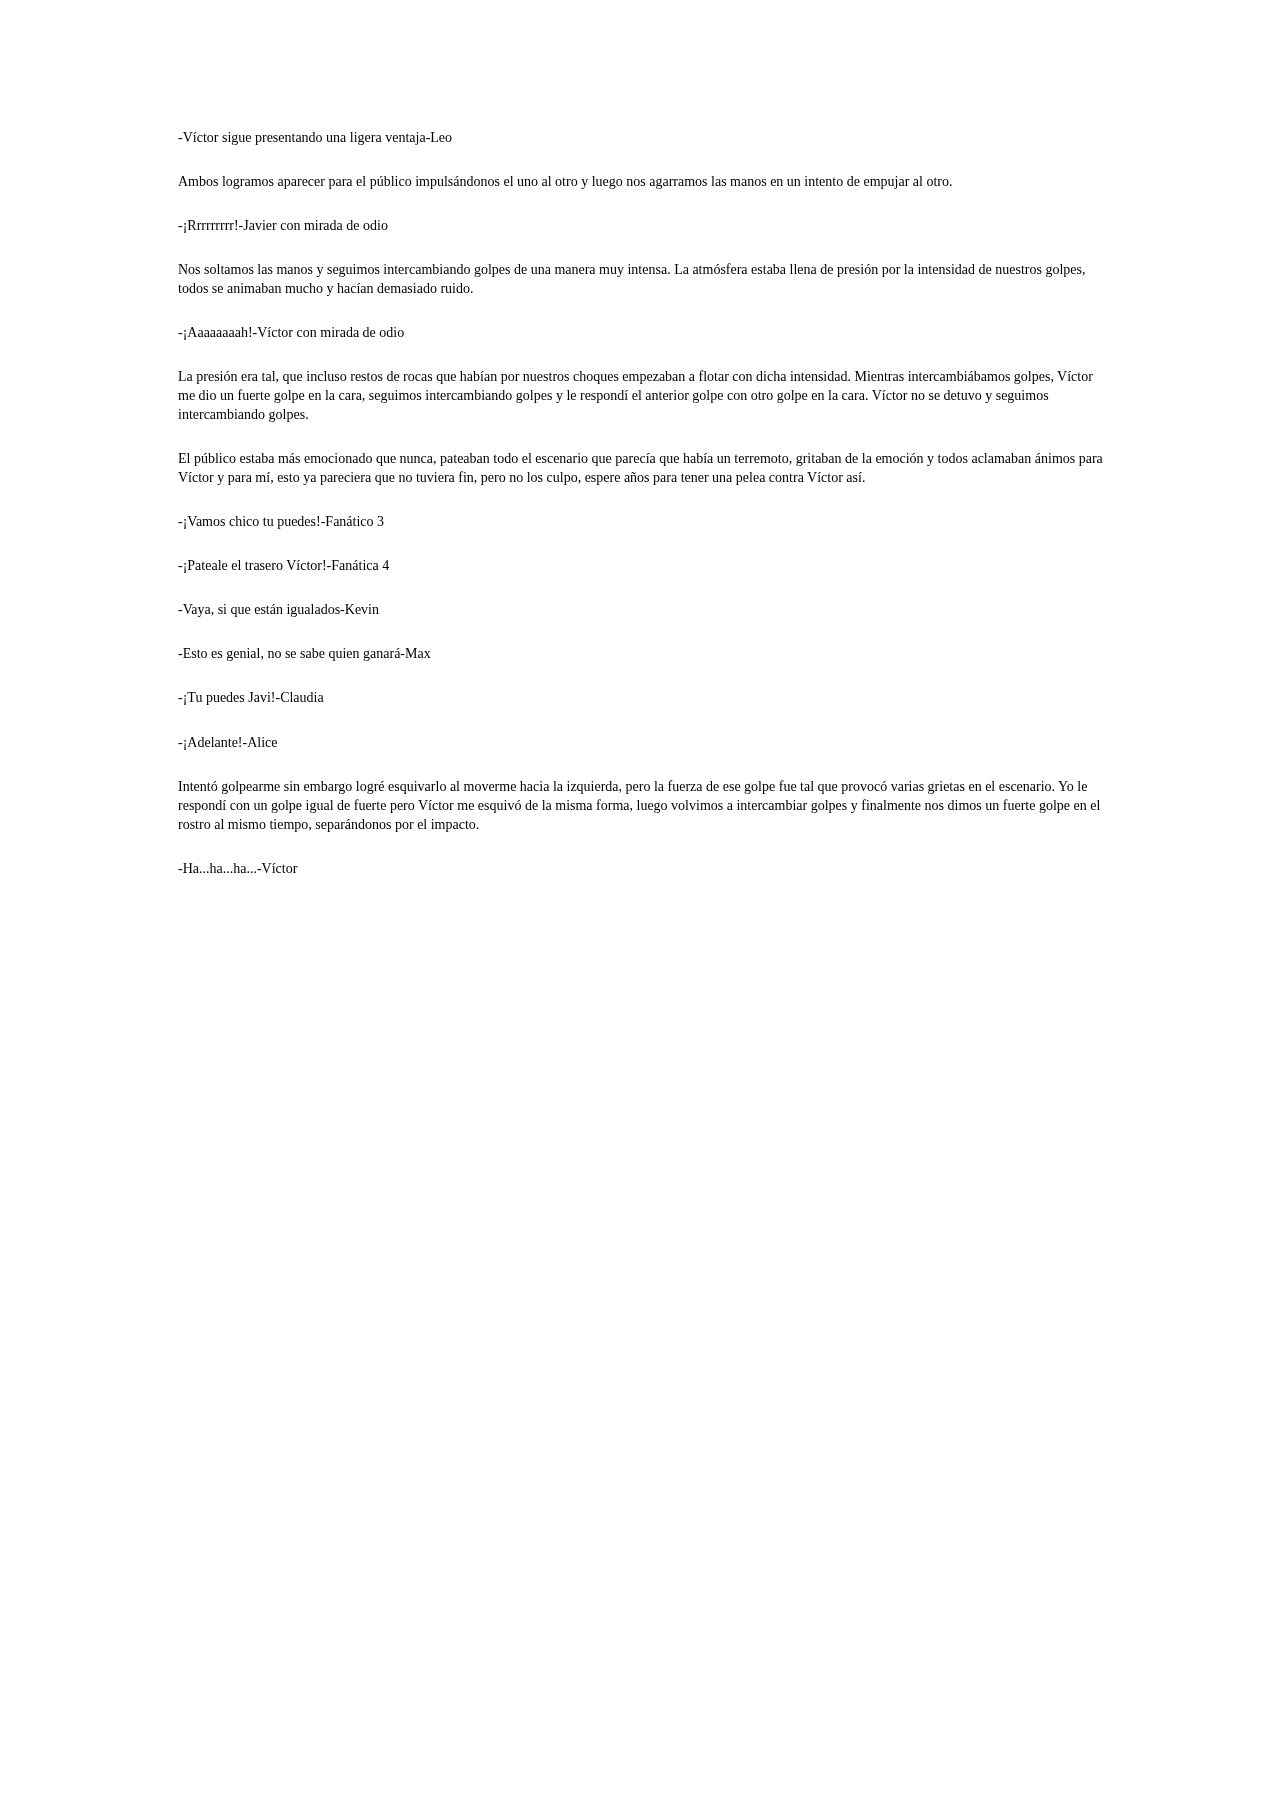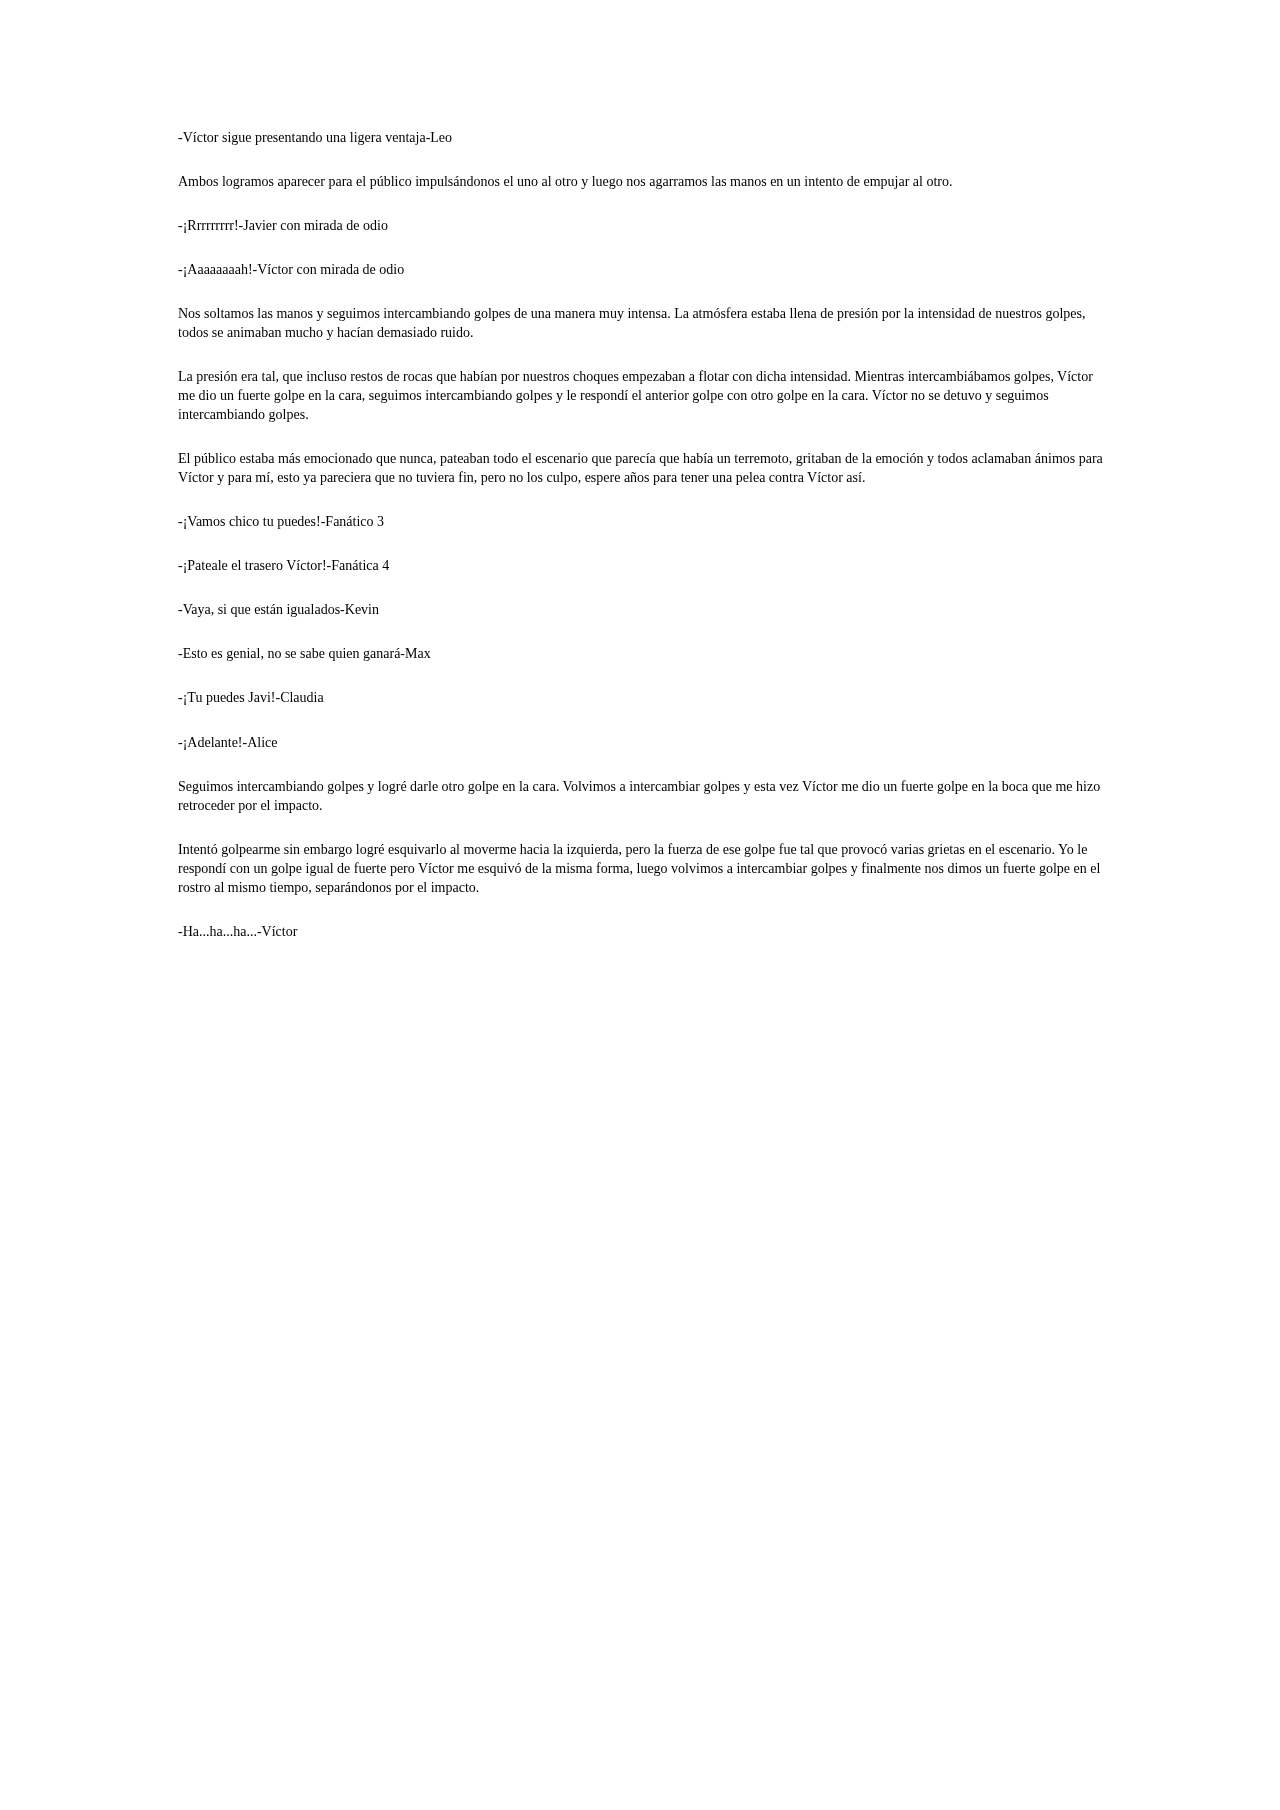--- a/index.html
+++ b/index.html
@@ -39,27 +39,26 @@
   }
 </style>
 </head>
 <body>
 
 <div class="page">
   <div class="doc-body">
     <p class="para">-Víctor sigue presentando una ligera ventaja-Leo</p>
     <p class="para">Ambos logramos aparecer para el público impulsándonos el uno al otro y luego nos agarramos las manos en un intento de empujar al otro.</p>
     <p class="para">-¡Rrrrrrrrr!-Javier con mirada de odio</p>
+    <p class="para">Nos soltamos las manos y seguimos intercambiando golpes de una manera muy intensa. La atmósfera estaba llena de presión por la intensidad de nuestros golpes, todos se animaban mucho y hacían demasiado ruido.</p>
     <p class="para">-¡Aaaaaaaah!-Víctor con mirada de odio</p>
-    <p class="para">Nos soltamos las manos y seguimos intercambiando golpes de una manera muy intensa. La atmósfera estaba llena de presión por la intensidad de nuestros golpes, todos se animaban mucho y hacían demasiado ruido.</p>
     <p class="para">La presión era tal, que incluso restos de rocas que habían por nuestros choques empezaban a flotar con dicha intensidad. Mientras intercambiábamos golpes, Víctor me dio un fuerte golpe en la cara, seguimos intercambiando golpes y le respondí el anterior golpe con otro golpe en la cara. Víctor no se detuvo y seguimos intercambiando golpes.</p>
     <p class="para">El público estaba más emocionado que nunca, pateaban todo el escenario que parecía que había un terremoto, gritaban de la emoción y todos aclamaban ánimos para Víctor y para mí, esto ya pareciera que no tuviera fin, pero no los culpo, espere años para tener una pelea contra Víctor así.</p>
     <p class="para">-¡Vamos chico tu puedes!-Fanático 3</p>
     <p class="para">-¡Pateale el trasero Víctor!-Fanática 4</p>
     <p class="para">-Vaya, si que están igualados-Kevin</p>
     <p class="para">-Esto es genial, no se sabe quien ganará-Max</p>
     <p class="para">-¡Tu puedes Javi!-Claudia</p>
     <p class="para">-¡Adelante!-Alice</p>
-    <p class="para">Seguimos intercambiando golpes y logré darle otro golpe en la cara. Volvimos a intercambiar golpes y esta vez Víctor me dio un fuerte golpe en la boca que me hizo retroceder por el impacto.</p>
     <p class="para">Intentó golpearme sin embargo logré esquivarlo al moverme hacia la izquierda, pero la fuerza de ese golpe fue tal que provocó varias grietas en el escenario. Yo le respondí con un golpe igual de fuerte pero Víctor me esquivó de la misma forma, luego volvimos a intercambiar golpes y finalmente nos dimos un fuerte golpe en el rostro al mismo tiempo, separándonos por el impacto.</p>
     <p class="para">-Ha...ha...ha...-Víctor</p>
   </div>
 </div>
 
 </body></html>

